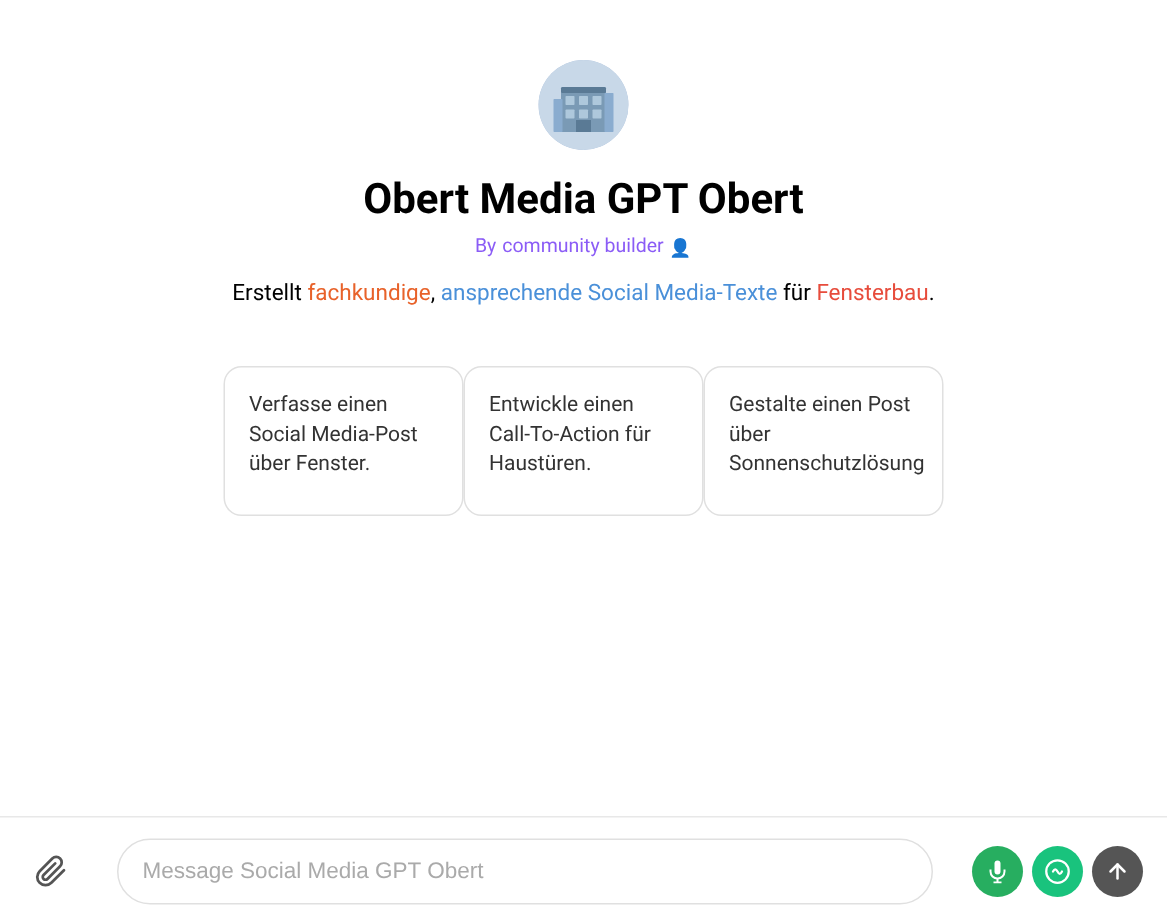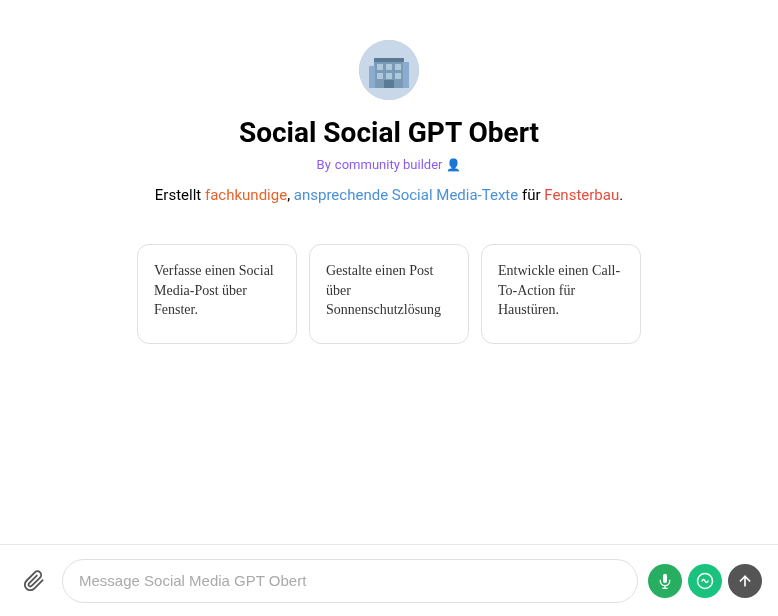--- a/index.html
+++ b/index.html
@@ -63,25 +63,23 @@
 
     .description {
       font-size: 15px;
       color: #000;
       margin-bottom: 40px;
       text-align: right;
     }
 
     .suggestion-cards {
       display: flex;
-      gap: 12px;
       justify-content: center;
       padding: 0 40px;
       margin-bottom: 30px;
-      font-family: Liberation Serif, serif;
     }
 
     .card {
       border: 1px solid #e0e0e0;
       border-radius: 12px;
       padding: 16px;
       width: 160px;
       min-height: 100px;
       font-size: 14px;
       color: #333;
@@ -91,21 +89,21 @@
       transition: background 0.15s;
     }
 
     .bottom-bar {
       height: 72px;
       border-top: 1px solid #e8e8e8;
       background: #ffffff;
       display: flex;
       align-items: center;
       padding: 0 16px;
-      gap: 10px;
+      gap: 26px;
     }
 
     .attach-btn {
       width: 36px;
       height: 36px;
       border: none;
       background: transparent;
       cursor: pointer;
       display: flex;
       align-items: center;
@@ -188,41 +186,41 @@
       <rect x="36" y="24" width="6" height="6" fill="#aec8dc" rx="0.5"></rect>
       <rect x="18" y="33" width="6" height="6" fill="#aec8dc" rx="0.5"></rect>
       <rect x="27" y="33" width="6" height="6" fill="#aec8dc" rx="0.5"></rect>
       <rect x="36" y="33" width="6" height="6" fill="#aec8dc" rx="0.5"></rect>
       <rect x="25" y="40" width="10" height="8" fill="#5a7a95"></rect>
       <rect x="10" y="26" width="6" height="22" fill="#8aaccf" rx="0.5"></rect>
       <rect x="44" y="22" width="6" height="26" fill="#8aaccf" rx="0.5"></rect>
     </svg>
   </div>
 
-  <h1 class="gpt-title">Social Social GPT Obert</h1>
+  <h1 class="gpt-title">Obert Media GPT Obert</h1>
 
   <div class="author-line">
     <span>By</span>
     <span>community builder</span>
     <span style="font-size:12px;">👤</span>
   </div>
 
   <div class="description">
     Erstellt <span style="color:#e8622a;">fachkundige</span>, <span style="color:#4a90d9;">ansprechende Social Media-Texte </span>für <span style="color:#e74c3c;">Fensterbau</span>.
   </div>
 
   <div class="suggestion-cards">
     <div class="card">
       <span>Verfasse einen Social Media-Post über Fenster.</span>
     </div>
     <div class="card">
-      <span>Gestalte einen Post über Sonnenschutzlösung</span>
+      <span>Entwickle einen Call-To-Action für Haustüren.</span>
     </div>
     <div class="card">
-      <span>Entwickle einen Call-To-Action für Haustüren.</span>
+      <span>Gestalte einen Post über Sonnenschutzlösung</span>
     </div>
   </div>
 
   <div class="spacer"></div>
 </div>
 
 <div class="bottom-bar">
   <button class="attach-btn">
     <svg width="22" height="22" viewBox="0 0 24 24" fill="none" stroke="#555" stroke-width="2" stroke-linecap="round" stroke-linejoin="round">
       <path d="M21.44 11.05l-9.19 9.19a6 6 0 0 1-8.49-8.49l9.19-9.19a4 4 0 0 1 5.66 5.66l-9.2 9.19a2 2 0 0 1-2.83-2.83l8.49-8.48"></path>

